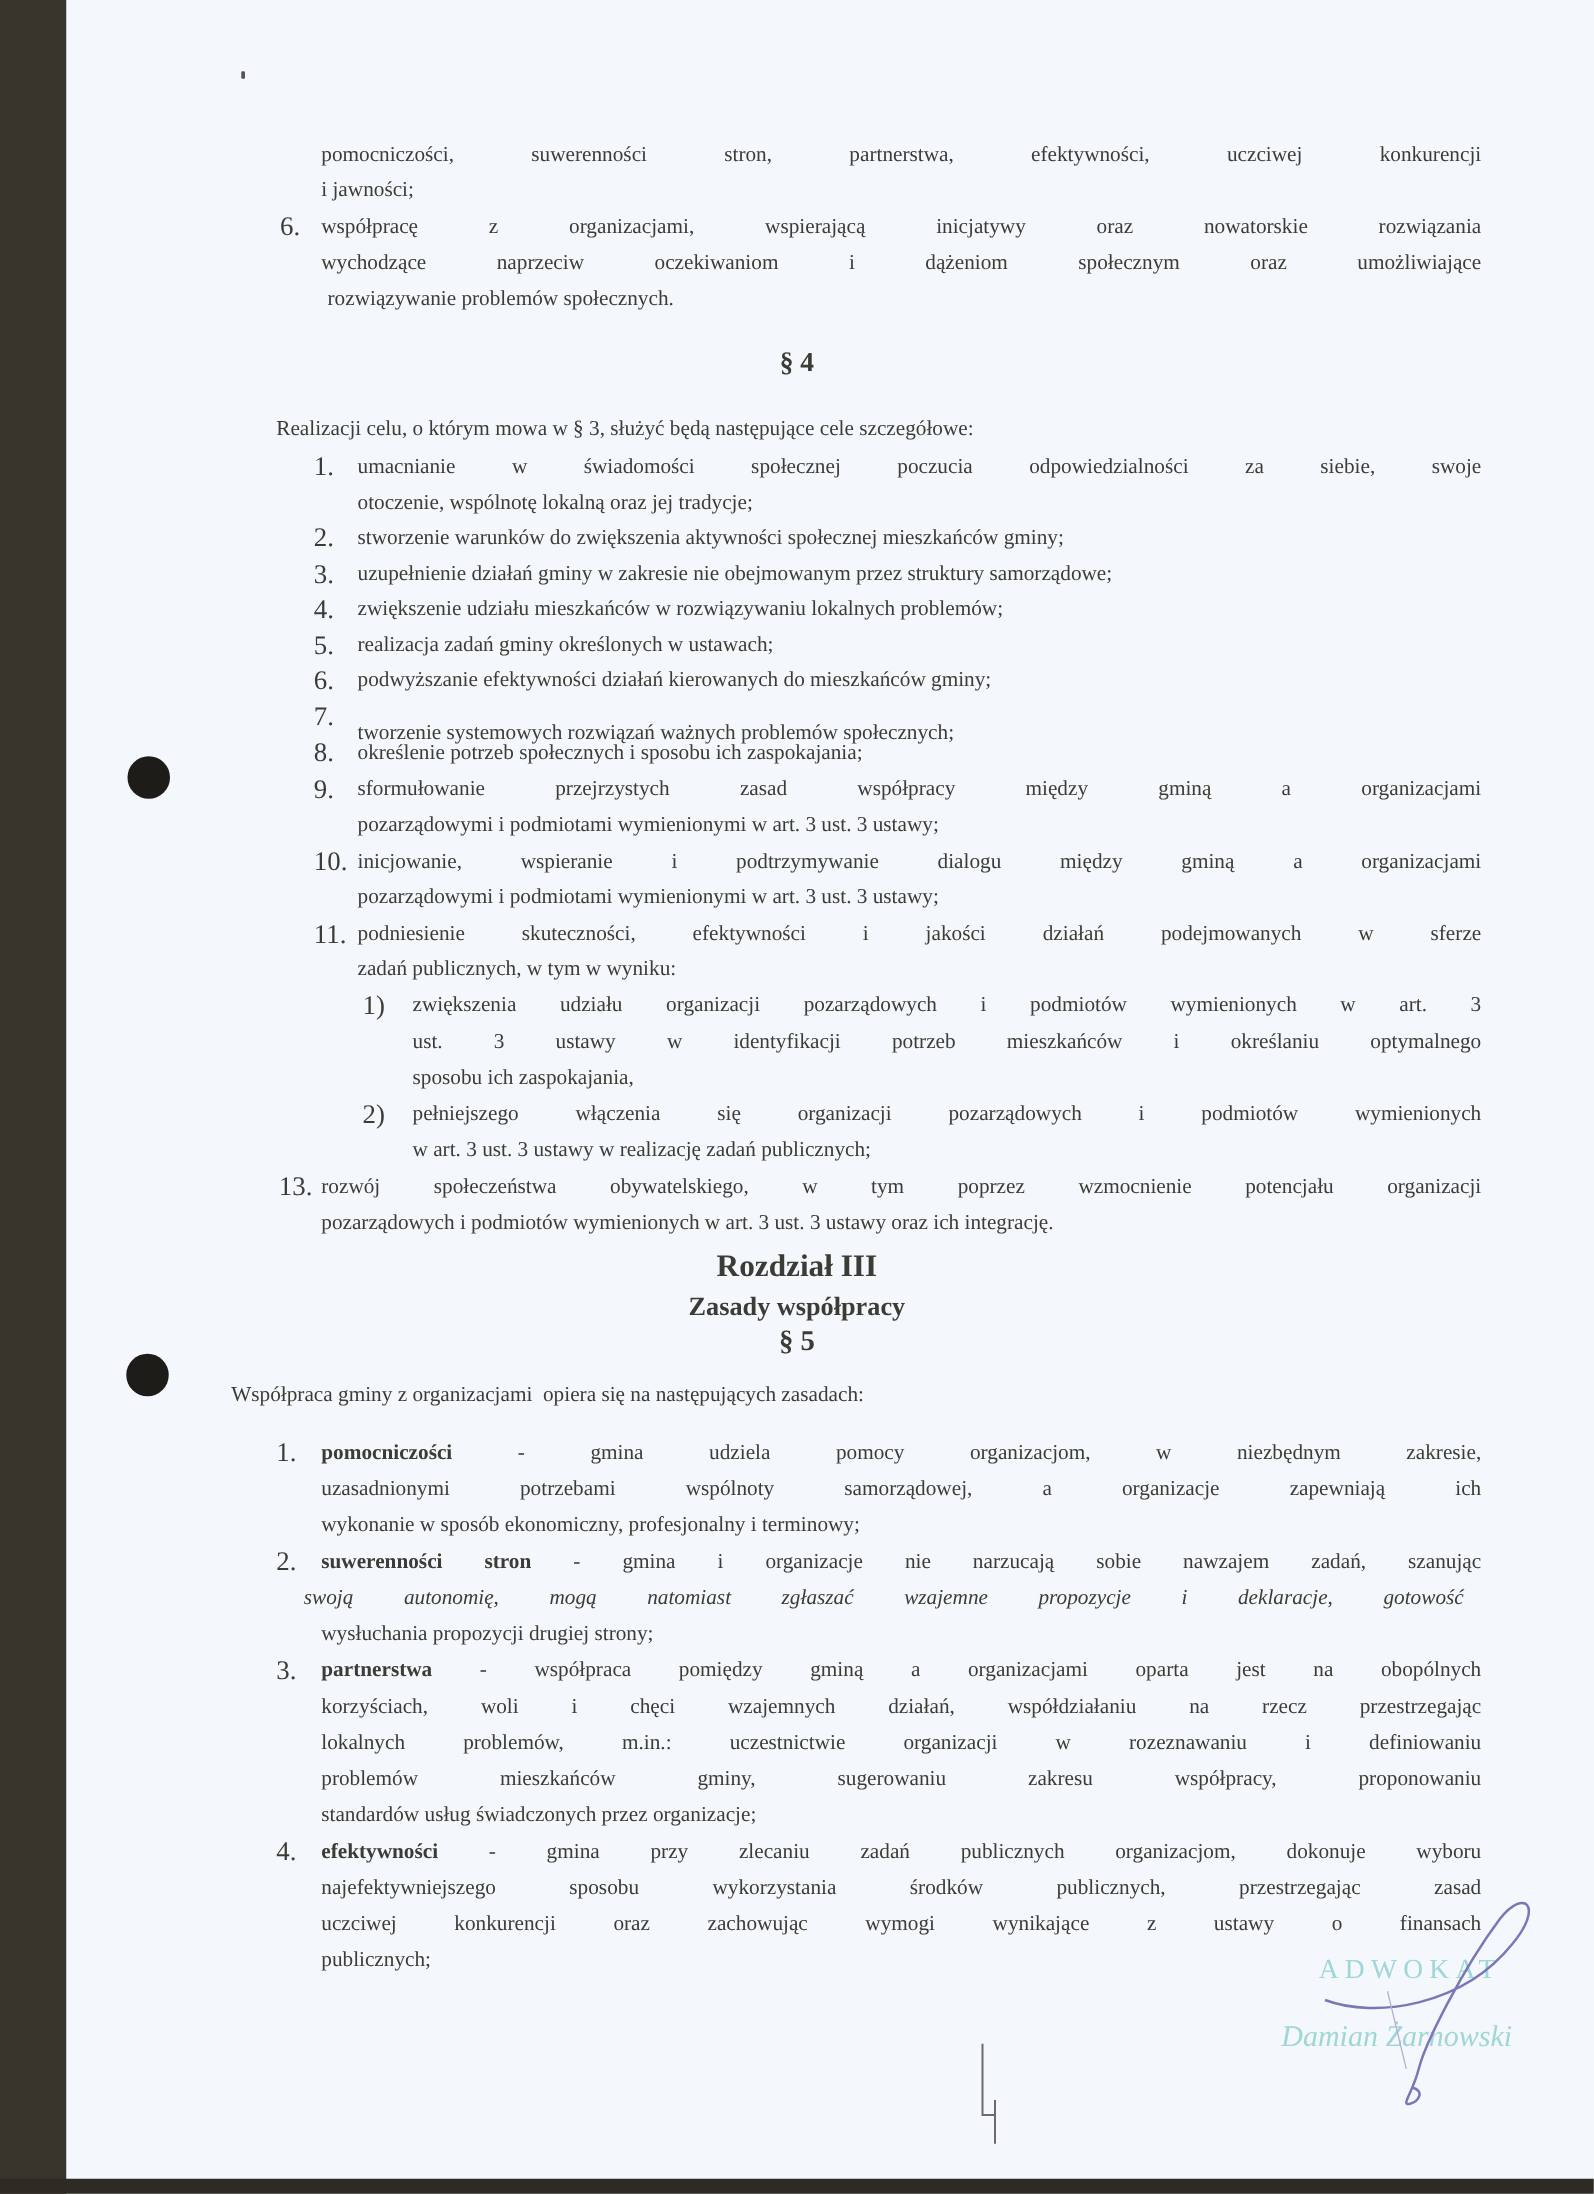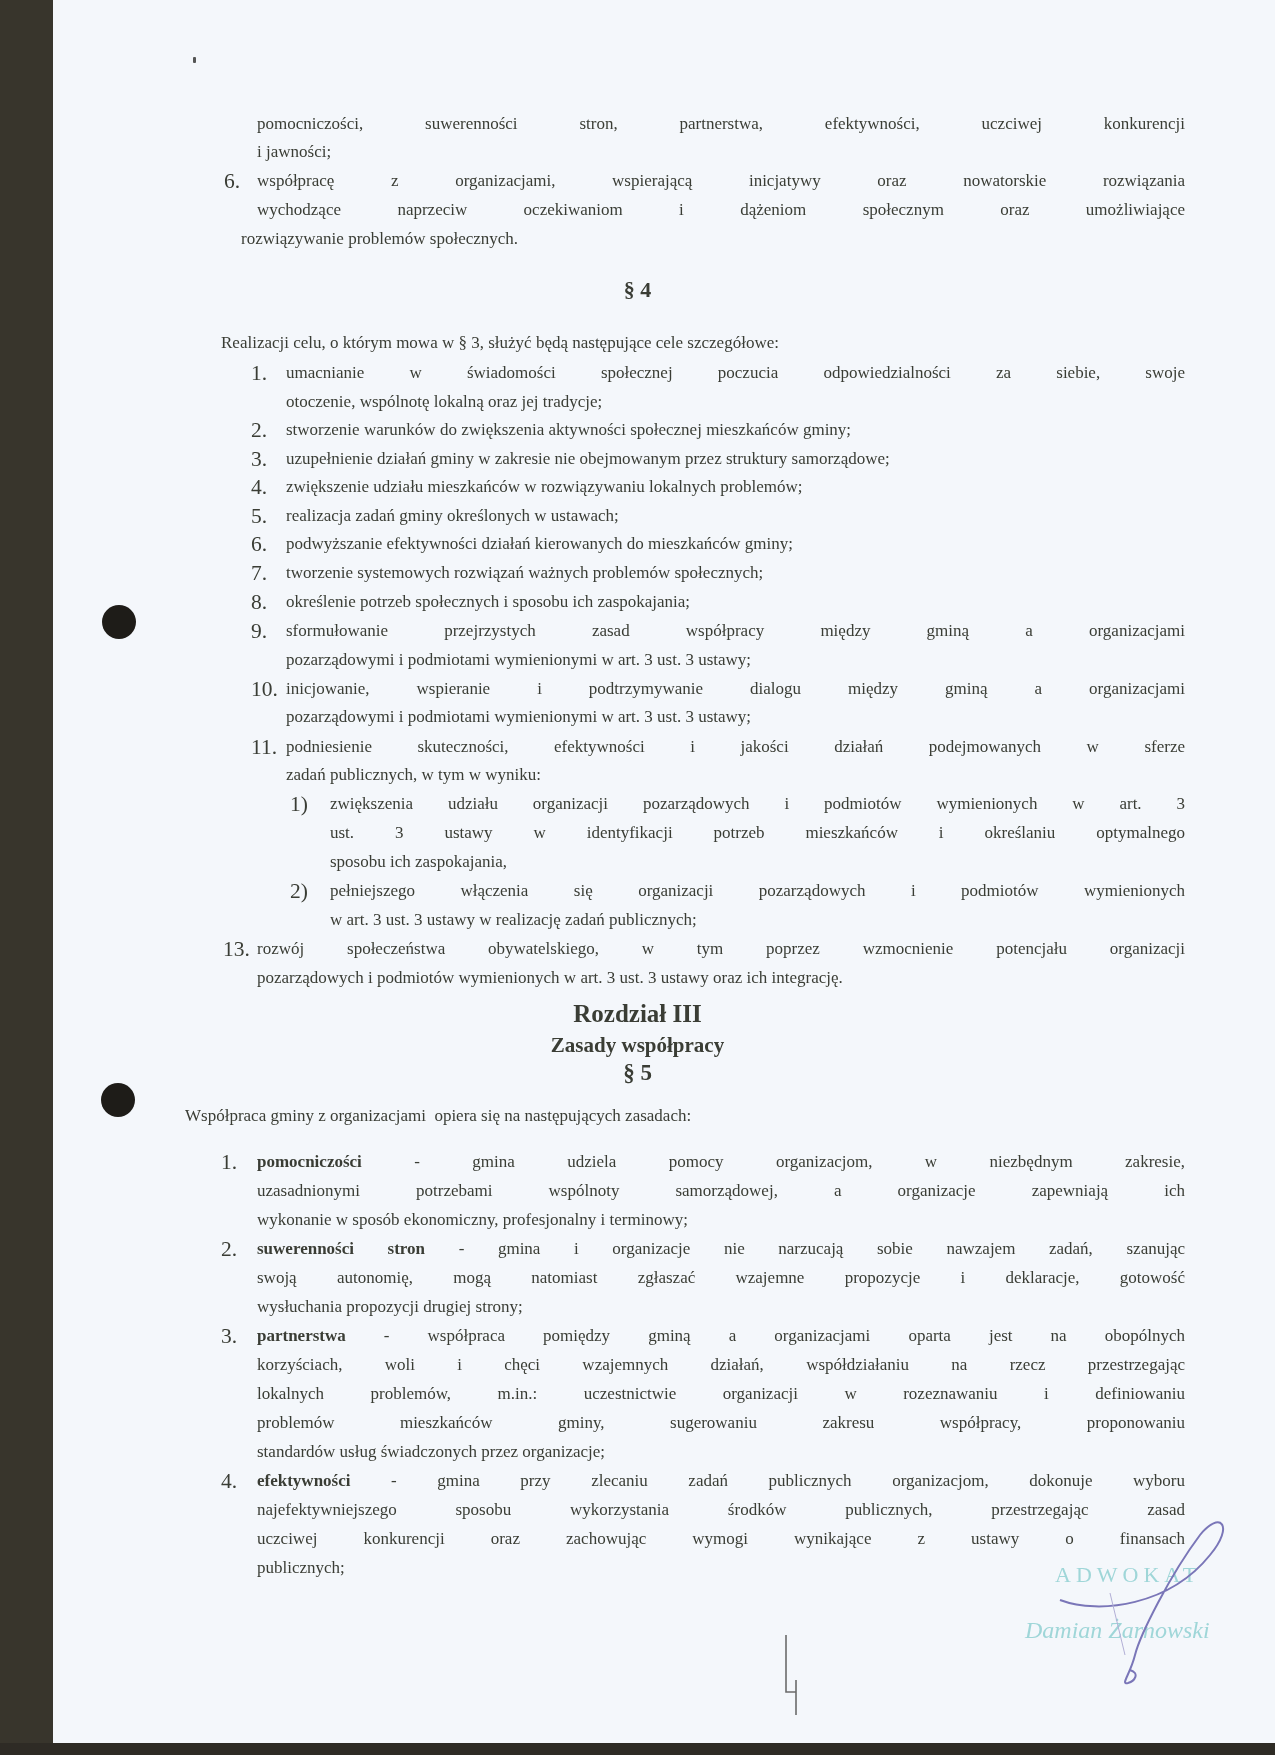--- a/index.html
+++ b/index.html
@@ -40,21 +40,21 @@
 <div class="speck" style="left:193px; top:57px;"></div>
 
 <div class="page">
 
   <div class="line just" style="left:257px; top:110px; width:928px;">pomocniczości, suwerenności stron, partnerstwa, efektywności, uczciwej konkurencji</div>
   <div class="line" style="left:257px; top:138px;">i jawności;</div>
 
   <div class="num" style="left:224px; top:167px;">6.</div>
   <div class="line just" style="left:257px; top:167px; width:928px;">współpracę z organizacjami, wspierającą inicjatywy oraz nowatorskie rozwiązania</div>
   <div class="line just" style="left:257px; top:196px; width:928px;">wychodzące naprzeciw oczekiwaniom i dążeniom społecznym oraz umożliwiające</div>
-  <div class="line" style="left:241px; top:225px;">rozwiązywanie problemów społecznych.</div>
+  <div class="line" style="left:262px; top:225px;">rozwiązywanie problemów społecznych.</div>
 
   <div class="center h-par" style="top:277px; font-size:22px;">§ 4</div>
   <div class="line" style="left:221px; top:329px;">Realizacji celu, o którym mowa w § 3, służyć będą następujące cele szczegółowe:</div>
 
   <div class="num" style="left:251px; top:359px;">1.</div>
   <div class="line just" style="left:286px; top:359px; width:899px;">umacnianie w świadomości społecznej poczucia odpowiedzialności za siebie, swoje</div>
   <div class="line" style="left:286px; top:388px;">otoczenie, wspólnotę lokalną oraz jej tradycje;</div>
 
   <div class="num" style="left:251px; top:416px;">2.</div>
   <div class="line" style="left:286px; top:416px;">stworzenie warunków do zwiększenia aktywności społecznej mieszkańców gminy;</div>
@@ -65,21 +65,21 @@
   <div class="num" style="left:251px; top:473px;">4.</div>
   <div class="line" style="left:286px; top:473px;">zwiększenie udziału mieszkańców w rozwiązywaniu lokalnych problemów;</div>
 
   <div class="num" style="left:251px; top:502px;">5.</div>
   <div class="line" style="left:286px; top:502px;">realizacja zadań gminy określonych w ustawach;</div>
 
   <div class="num" style="left:251px; top:530px;">6.</div>
   <div class="line" style="left:286px; top:530px;">podwyższanie efektywności działań kierowanych do mieszkańców gminy;</div>
 
   <div class="num" style="left:251px; top:559px;">7.</div>
-  <div class="line" style="left:286px; top:559px;">tworzenie systemowych rozwiązań ważnych problemów społecznych;</div>
+  <div class="line" style="left:286px; top:572px;">tworzenie systemowych rozwiązań ważnych problemów społecznych;</div>
 
   <div class="num" style="left:251px; top:588px;">8.</div>
   <div class="line" style="left:286px; top:588px;">określenie potrzeb społecznych i sposobu ich zaspokajania;</div>
 
   <div class="num" style="left:251px; top:617px;">9.</div>
   <div class="line just" style="left:286px; top:617px; width:899px;">sformułowanie przejrzystych zasad współpracy między gminą a organizacjami</div>
   <div class="line" style="left:286px; top:646px;">pozarządowymi i podmiotami wymienionymi w art. 3 ust. 3 ustawy;</div>
 
   <div class="num" style="left:251px; top:675px;">10.</div>
   <div class="line just" style="left:286px; top:675px; width:899px;">inicjowanie, wspieranie i podtrzymywanie dialogu między gminą a organizacjami</div>
@@ -108,21 +108,21 @@
 
   <div class="line" style="left:185px; top:1102px; white-space:pre;">Współpraca gminy z organizacjami  opiera się na następujących zasadach:</div>
 
   <div class="num" style="left:221px; top:1148px;">1.</div>
   <div class="line just" style="left:257px; top:1148px; width:928px;"><span class="b">pomocniczości</span><span style="white-space:pre;"> - </span><span>gmina udziela pomocy organizacjom, w niezbędnym zakresie,</span></div>
   <div class="line just" style="left:257px; top:1177px; width:928px;">uzasadnionymi potrzebami wspólnoty samorządowej, a organizacje zapewniają ich</div>
   <div class="line" style="left:257px; top:1206px;">wykonanie w sposób ekonomiczny, profesjonalny i terminowy;</div>
 
   <div class="num" style="left:221px; top:1235px;">2.</div>
   <div class="line just" style="left:257px; top:1235px; width:928px;"><span class="b">suwerenności stron</span><span style="white-space:pre;"> - </span><span>gmina i organizacje nie narzucają sobie nawzajem zadań, szanując</span></div>
-  <div class="line just" style="left:257px; top:1264px; width:928px;">swoją autonomię, mogą natomiast zgłaszać wzajemne propozycje i deklaracje, gotowość</div>
+  <div class="line just" style="left:243px; top:1264px; width:928px;font-style:italic;">swoją autonomię, mogą natomiast zgłaszać wzajemne propozycje i deklaracje, gotowość</div>
   <div class="line" style="left:257px; top:1293px;">wysłuchania propozycji drugiej strony;</div>
 
   <div class="num" style="left:221px; top:1322px;">3.</div>
   <div class="line just" style="left:257px; top:1322px; width:928px;"><span class="b">partnerstwa</span><span style="white-space:pre;"> - </span><span>współpraca pomiędzy gminą a organizacjami oparta jest na obopólnych</span></div>
   <div class="line just" style="left:257px; top:1351px; width:928px;">korzyściach, woli i chęci wzajemnych działań, współdziałaniu na rzecz przestrzegając</div>
   <div class="line just" style="left:257px; top:1380px; width:928px;">lokalnych problemów, m.in.: uczestnictwie organizacji w rozeznawaniu i definiowaniu</div>
   <div class="line just" style="left:257px; top:1409px; width:928px;">problemów mieszkańców gminy, sugerowaniu zakresu współpracy, proponowaniu</div>
   <div class="line" style="left:257px; top:1438px;">standardów usług świadczonych przez organizacje;</div>
 
   <div class="num" style="left:221px; top:1467px;">4.</div>

